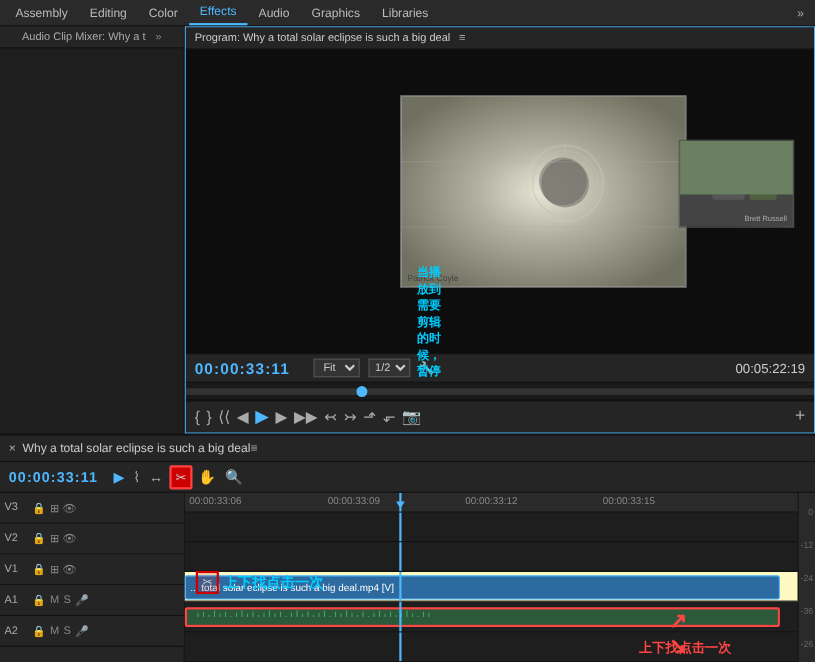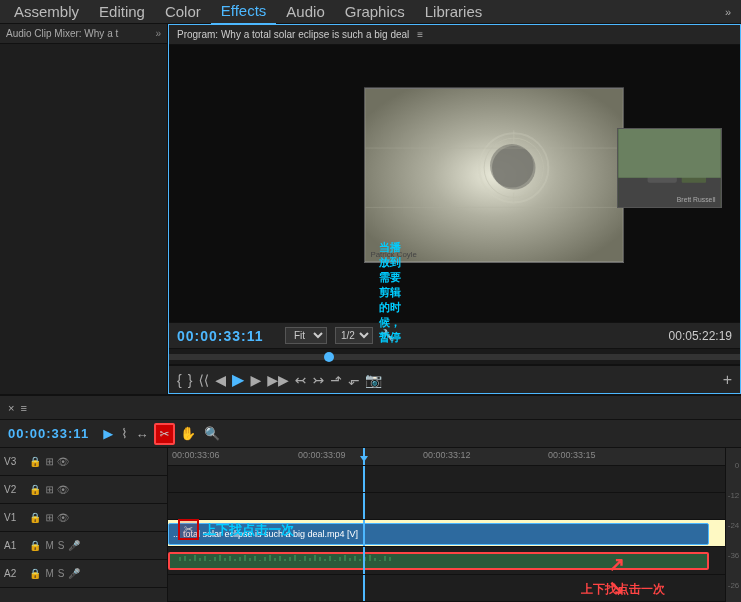--- a/index.html
+++ b/index.html
@@ -19,21 +19,21 @@
       align-items: center;
       background: #2a2a2a;
       height: 24px;
       border-bottom: 1px solid #111;
       padding: 0 4px;
     }
     .nav-item {
       padding: 4px 10px;
       color: #bbb;
       cursor: pointer;
-      font-size: 15px;
+      font-size: 11px;
       white-space: nowrap;
     }
     .nav-item.active {
       color: #4db8ff;
       border-bottom: 2px solid #4db8ff;
     }
     .nav-more {
       margin-left: auto;
       color: #aaa;
       padding: 0 6px;
@@ -50,21 +50,21 @@
     .left-panel {
       width: 168px;
       background: #1e1e1e;
       border-right: 1px solid #111;
       display: flex;
       flex-direction: column;
     }
     .left-panel-header {
       display: flex;
       align-items: flex-start;
-      padding: 4px 6px;
+      padding: 4px 20px;
       background: #252525;
       border-bottom: 1px solid #111;
       font-size: 10px;
       color: #aaa;
     }
     .left-panel-header .expand-icon {
       margin-left: auto;
       color: #888;
       cursor: pointer;
     }
@@ -564,20 +564,21 @@
       <span class="ctrl-btn">📷</span>
       <span class="ctrl-btn-plus">+</span>
     </div>
   </div>
 </div>
 
 <div class="timeline-area">
 
   <div class="timeline-header">
     <span class="timeline-close">×</span>
+    <span>Why a total solar eclipse is such a big deal</span>
     <span class="timeline-menu">≡</span>
   </div>
 
   <div class="timeline-toolbar">
     <span class="tl-timecode">00:00:33:11</span>
 
     <span class="tl-tool-btn active">▶</span>
     <span class="tl-tool-btn">⌇</span>
     <span class="tl-tool-btn">↔</span>
 

